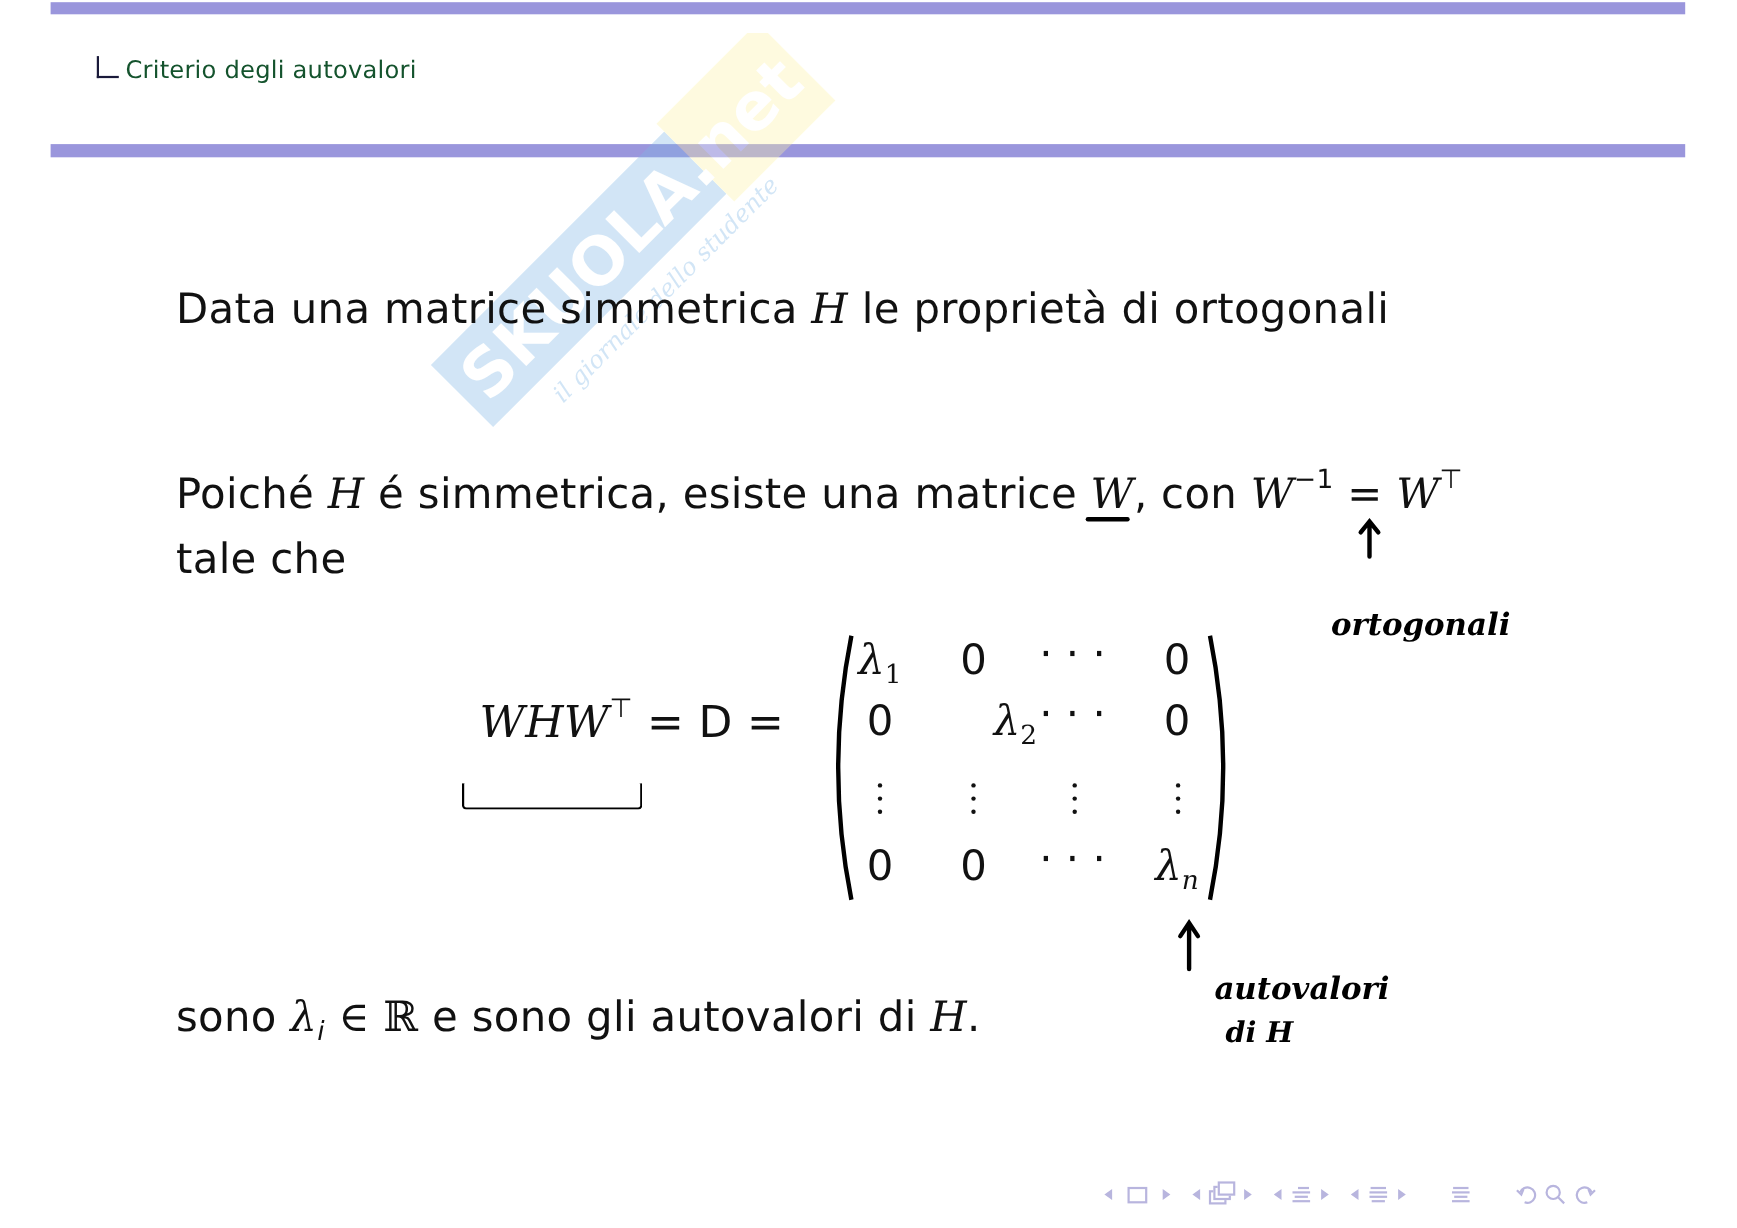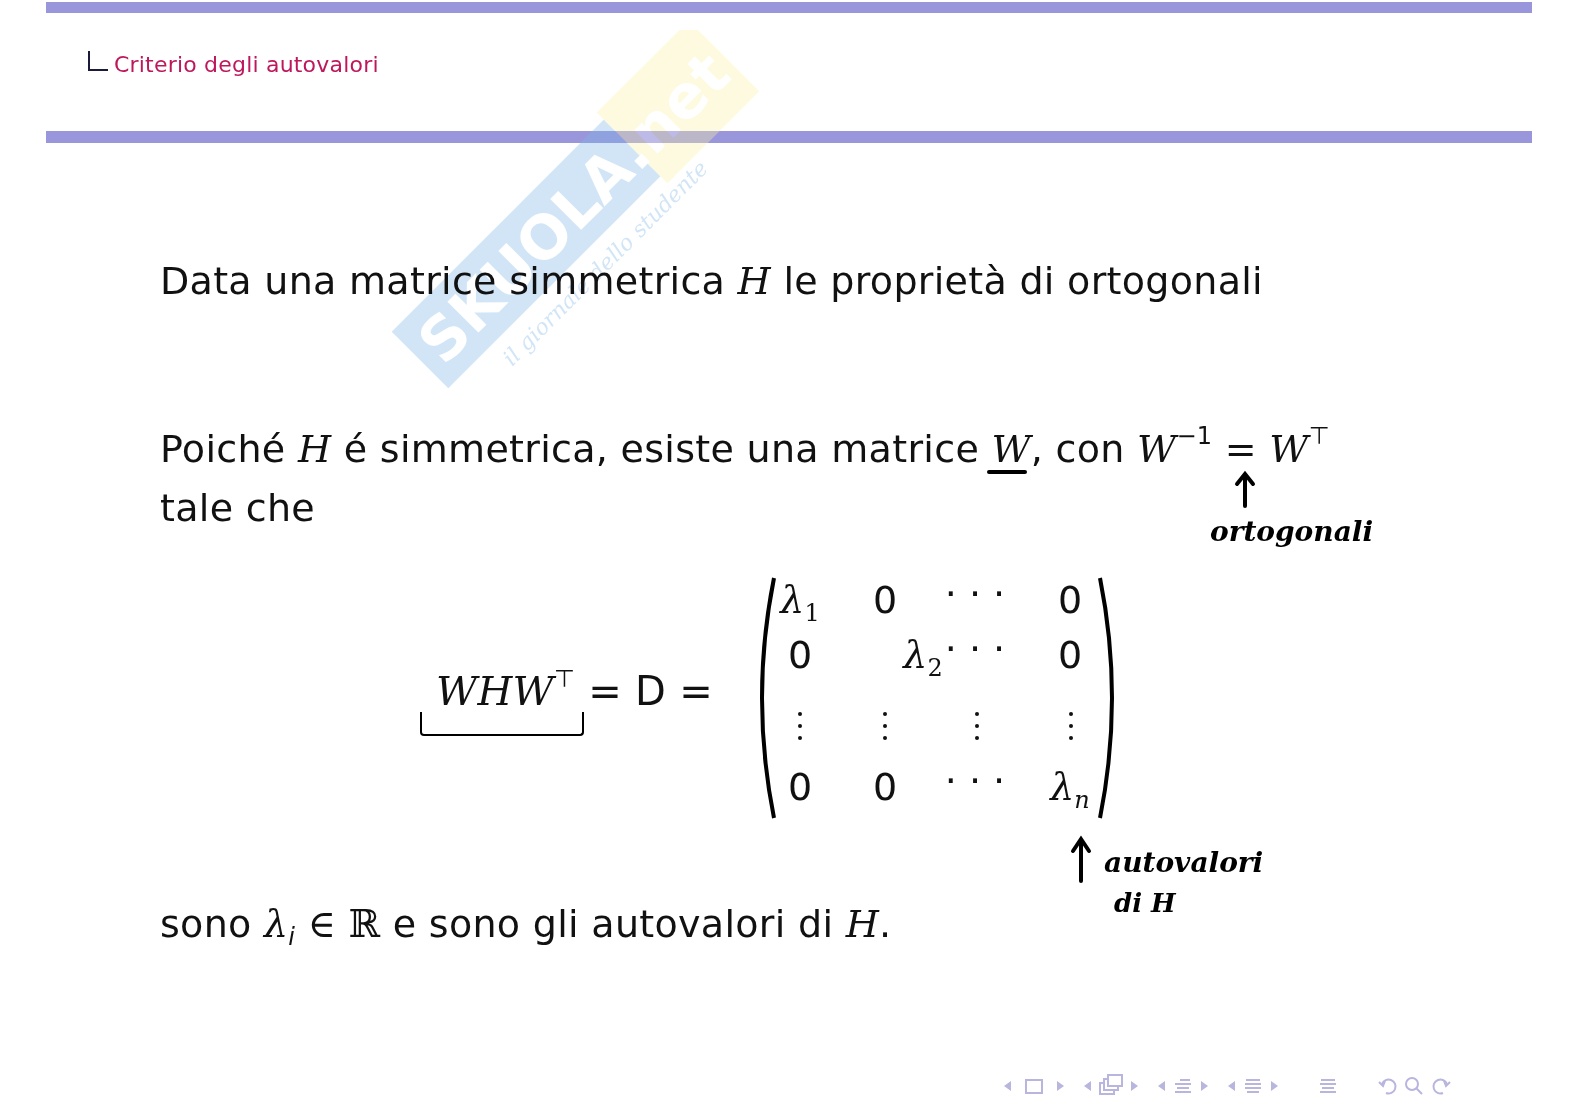--- a/index.html
+++ b/index.html
@@ -5,52 +5,52 @@
     html, body { margin: 0; padding: 0; background: #ffffff; }
     body { width: 1579px; height: 1116px; position: relative; overflow: hidden;
            font-family: "DejaVu Sans", sans-serif; color: #000; }
     .bar { position: absolute; left: 46px; width: 1486px; height: 11px; background: #9a96dc; }
     .bar.top { top: 2px; }
     .bar.bottom { top: 131px; height: 12px; }
 
     .header { position: absolute; left: 88px; top: 52px; display: flex; align-items: flex-end; }
     .corner { width: 18px; height: 18px; border-left: 2px solid #1a1a3a; border-bottom: 2px solid #1a1a3a;
               margin-right: 6px; position: relative; top: -6px; }
-    .header-title { font-size: 22px; color: #be185d; letter-spacing: 0.2px; }
+    .header-title { font-size: 22px; color: #14532d; letter-spacing: 0.2px; }
 
     .watermark { position: absolute; left: 380px; top: 30px; width: 400px; height: 360px; pointer-events: none; }
 
     .text { position: absolute; font-size: 38px; line-height: 54px; letter-spacing: 0.3px; color: #111; }
     .it { font-style: italic; }
     .sup { font-size: 24px; position: relative; top: -18px; }
     .sub { font-size: 24px; position: relative; top: 8px; }
     .math { font-family: "DejaVu Serif", serif; }
 
     .p1 { left: 160px; top: 254px; width: 1200px; }
     .p2 { left: 160px; top: 422px; width: 1240px; }
     .p3 { left: 160px; top: 897px; width: 900px; }
 
     .uline-w { display: inline-block; position: relative; }
     .uline-w::after { content: ""; position: absolute; left: -4px; right: 4px; bottom: 2px; height: 4px;
                       background: #000; border-radius: 2px; }
 
-    .eq-lhs { position: absolute; left: 436px; top: 664px; font-size: 40px; }
+    .eq-lhs { position: absolute; left: 436px; top: 630px; font-size: 40px; }
     .brace { position: absolute; left: 420px; top: 712px; width: 160px; height: 22px;
              border: 2.5px solid #000; border-top: none; border-radius: 0 0 4px 4px; }
 
     .paren { position: absolute; top: 576px; width: 30px; height: 244px; }
     .paren.l { left: 748px; }
     .paren.r { left: 1096px; }
 
     .cell { position: absolute; font-size: 38px; text-align: center; width: 80px; color: #111; }
     .dots-v { position: absolute; width: 6px; }
     .dots-v span { display: block; width: 4px; height: 4px; background: #111; border-radius: 50%; margin: 0 0 8px 0; }
 
     .hand { position: absolute; pointer-events: none; }
-    .hand-text { font-family: "DejaVu Serif", serif; font-style: italic; font-weight: bold; color: #000; }
+    .hand-text { font-family: "DejaVu Serif", serif; font-style: italic; font-weight: bold; color: #000; margin-top: 36px; }
 
     .nav { position: absolute; top: 1074px; left: 1000px; width: 520px; height: 24px;
            display: flex; align-items: center; color: #b3b0dc; font-size: 16px; }
     .nav .ic { display: inline-flex; align-items: center; justify-content: center; height: 22px; cursor: pointer; }
     .tri-l { width: 0; height: 0; border-top: 5px solid transparent; border-bottom: 5px solid transparent; border-right: 7px solid #b8b5de; }
     .tri-r { width: 0; height: 0; border-top: 5px solid transparent; border-bottom: 5px solid transparent; border-left: 7px solid #b8b5de; }
     .sq { width: 14px; height: 11px; border: 2px solid #b8b5de; }
     .lines { display: flex; flex-direction: column; gap: 2px; }
     .lines i { display: block; height: 2px; background: #b8b5de; }
   </style>

